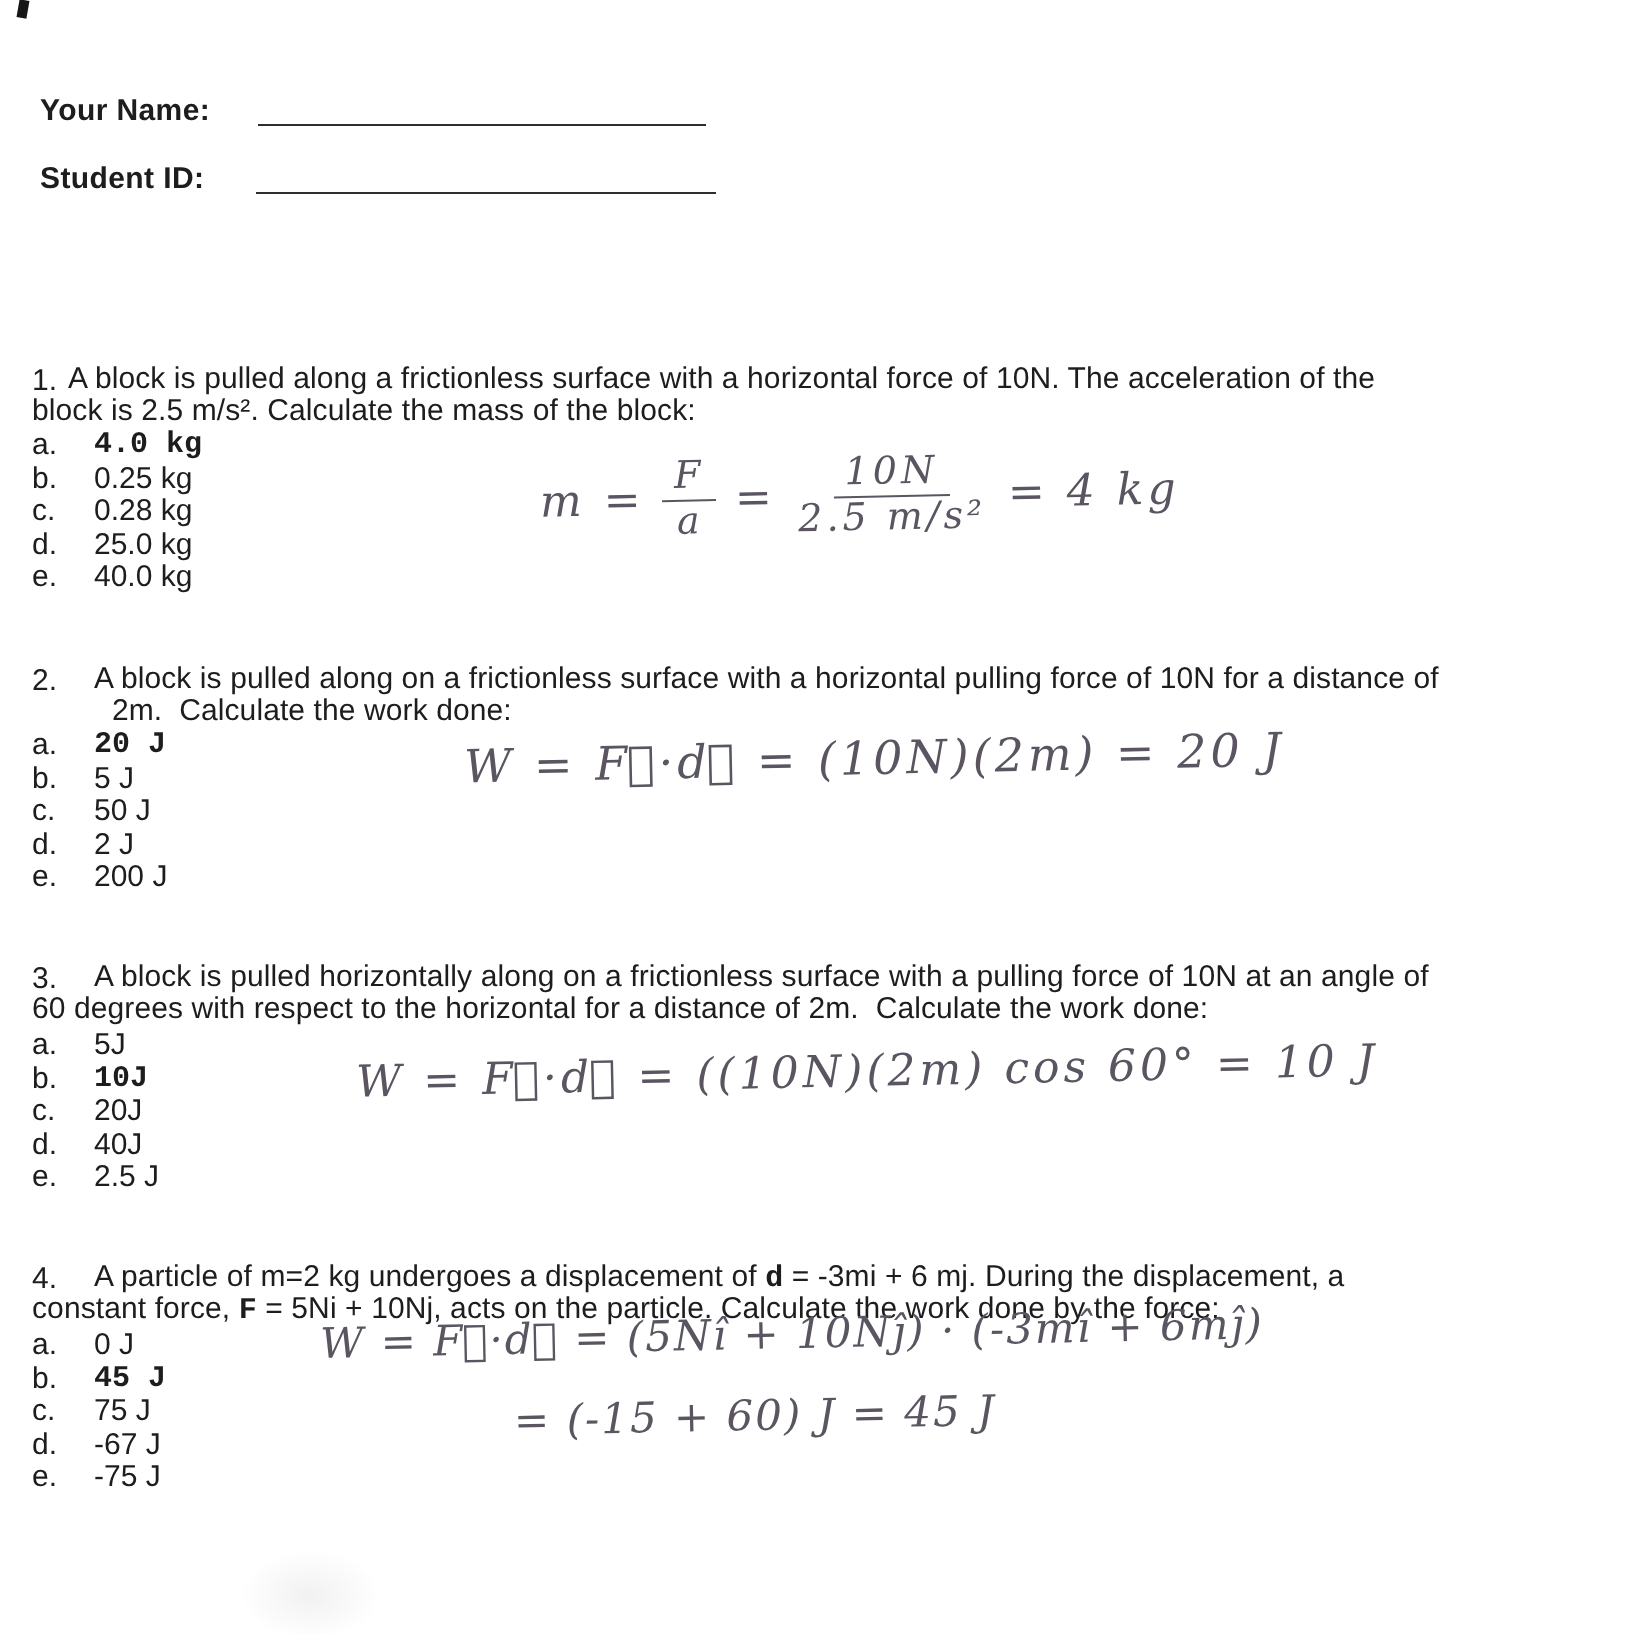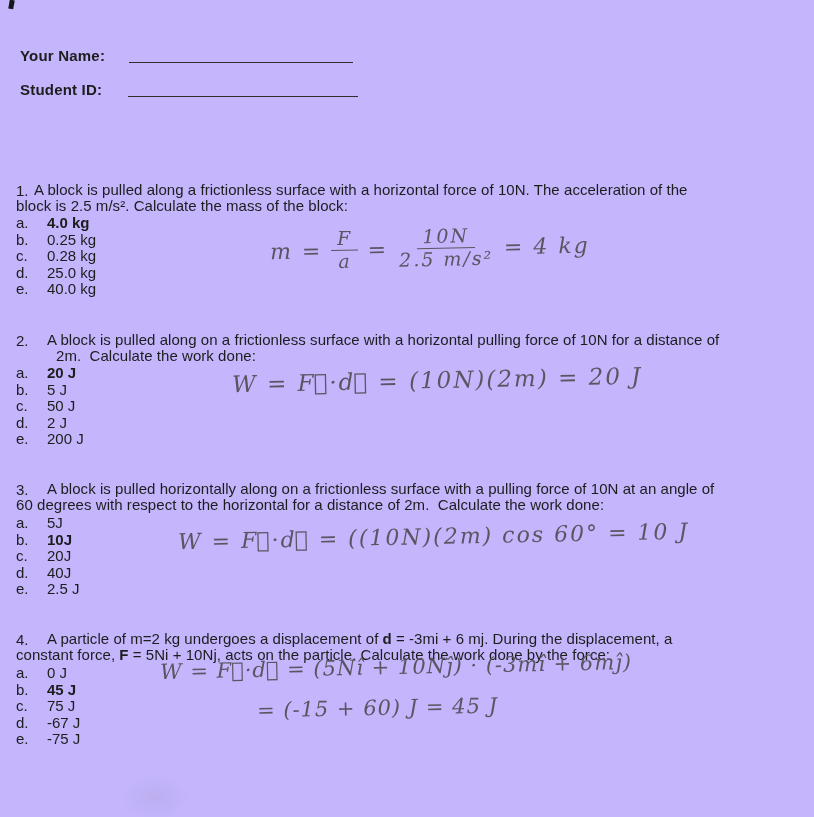--- a/index.html
+++ b/index.html
@@ -1,21 +1,21 @@
 <!DOCTYPE html>
 <html><head>
 <meta charset="utf-8">
 <style>
   html,body{margin:0;padding:0;background:#e8e8e8;}
   .page{
-    position:relative;width:814px;height:817px;background:#c4b5fd;
+    position:relative;width:814px;height:817px;background:#ffffff;
     font-family:"Liberation Sans",sans-serif;color:#1d1d1d;overflow:hidden;
   }
   .abs{position:absolute;}
-  .b{font-weight:bold;}
+  .b{font-weight:bold;font-family:Liberation Mono, monospace;}
   .label{font-size:15px;font-weight:bold;letter-spacing:0.2px;}
   .course-line{font-size:15px;font-weight:bold;line-height:16.5px;letter-spacing:0.2px;}
   .fillline{border-bottom:1.6px solid #2e2e2e;height:15px;}
   .qnum{font-size:15px;}
   .qline{font-size:15px;letter-spacing:0.05px;white-space:pre-wrap;line-height:16px;}
   .opts{font-size:15px;}
   .opt{height:16.5px;display:flex;align-items:flex-start;}
   .opt-letter{display:inline-block;width:31px;}
   .hw{
     font-family:"DejaVu Serif",serif;font-style:italic;color:#5a5561;

